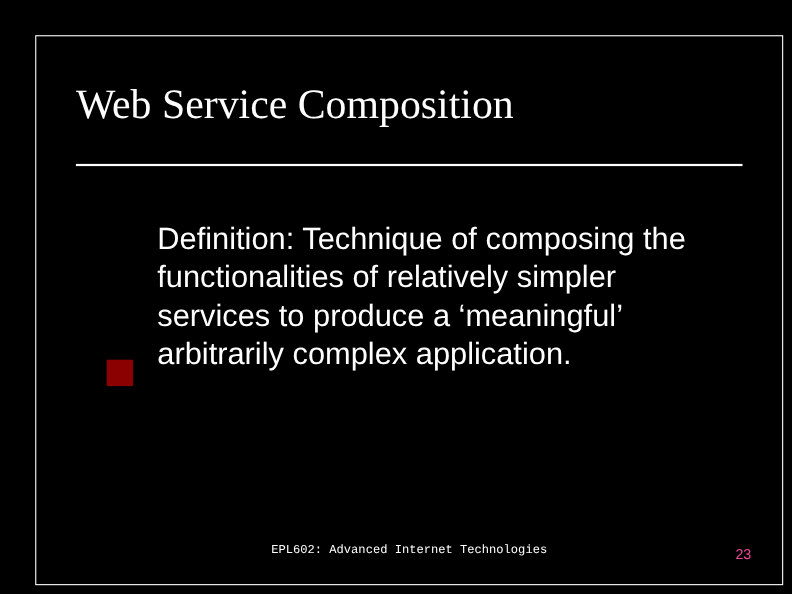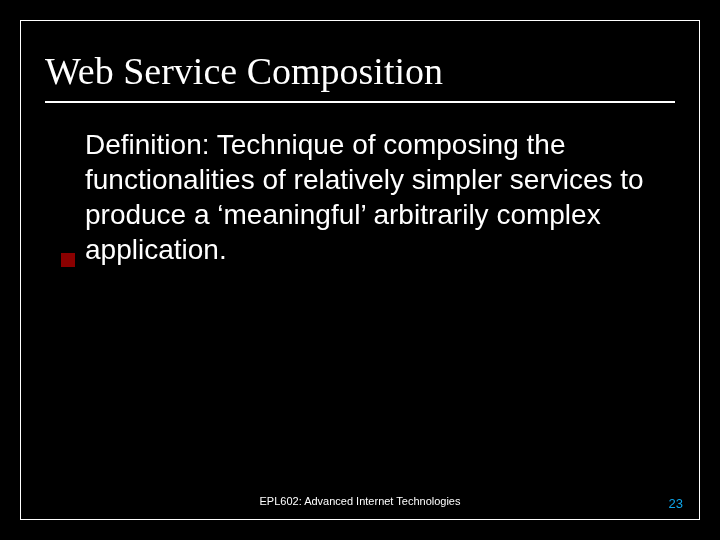--- a/index.html
+++ b/index.html
@@ -1,17 +1,17 @@
 <!DOCTYPE html>
 <html><head>
   <meta charset="utf-8">
   <style>
     * {
       margin: 0;
-      padding: 0;
+      padding: 12px;
       box-sizing: border-box;
     }
     body {
       width: 720px;
       height: 540px;
       background: #000000;
       position: relative;
       font-family: "Times New Roman", serif;
     }
     .slide-frame {
@@ -54,28 +54,28 @@
       line-height: 1.25;
       color: #ffffff;
     }
     .footer {
       position: absolute;
       bottom: 12px;
       left: 0;
       right: 0;
       text-align: center;
       color: #ffffff;
-      font-family: Liberation Sans, sans-serif;
+      font-family: Liberation Mono, monospace;
       font-size: 11px;
     }
     .page-number {
       position: absolute;
       bottom: 8px;
       right: 16px;
-      color: #0ea5e9;
+      color: #ec4899;
       font-family: Arial, Helvetica, sans-serif;
       font-size: 13px;
       margin-top: 22px;
     }
   </style>
 </head>
 <body>
 
 <div class="slide-frame">
   <h1 class="title">Web Service Composition</h1>

